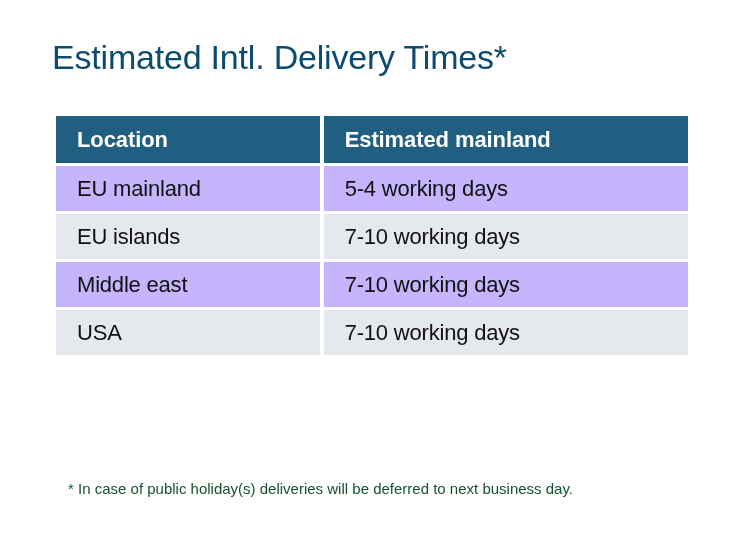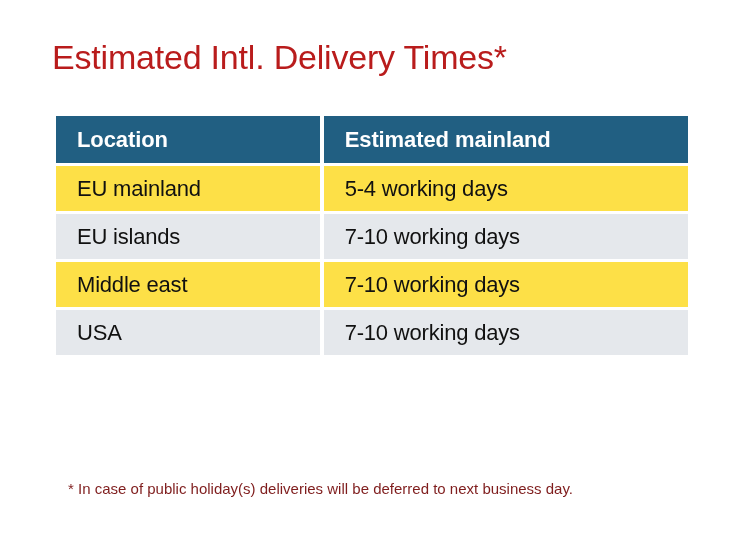--- a/index.html
+++ b/index.html
@@ -20,21 +20,21 @@
     background: #ffffff;
   }
   .page-title {
     position: absolute;
     left: 52px;
     top: 36px;
     font-size: 34px;
     line-height: 42px;
     font-weight: 500;
     letter-spacing: -0.2px;
-    color: #b91c1c;
+    color: #0c4a6e;
     white-space: nowrap;
   }
   .delivery-table {
     position: absolute;
     left: 52px;
     top: 113px;
     width: 640px;
     border-collapse: separate;
     border-spacing: 4px 3px;
     table-layout: fixed;
@@ -59,33 +59,33 @@
     height: 47px;
     letter-spacing: -0.1px;
   }
   .delivery-table tbody td {
     font-size: 22px;
     font-weight: normal;
     color: #111111;
     letter-spacing: -0.2px;
   }
   .delivery-table tbody tr.row-odd td {
-    background: #fde047;
+    background: #c4b5fd;
   }
   .delivery-table tbody tr.row-even td {
     background: #e5e8ec;
     margin-top: 32px;
   }
   .footnote {
     position: absolute;
     left: 68px;
     top: 479px;
     font-size: 15px;
     line-height: 20px;
-    color: #7f1d1d;
+    color: #14532d;
     white-space: nowrap;
   }
 </style>
 </head>
 <body>
 
 <div class="page">
 
   <div class="page-title">Estimated Intl. Delivery Times*</div>
 

